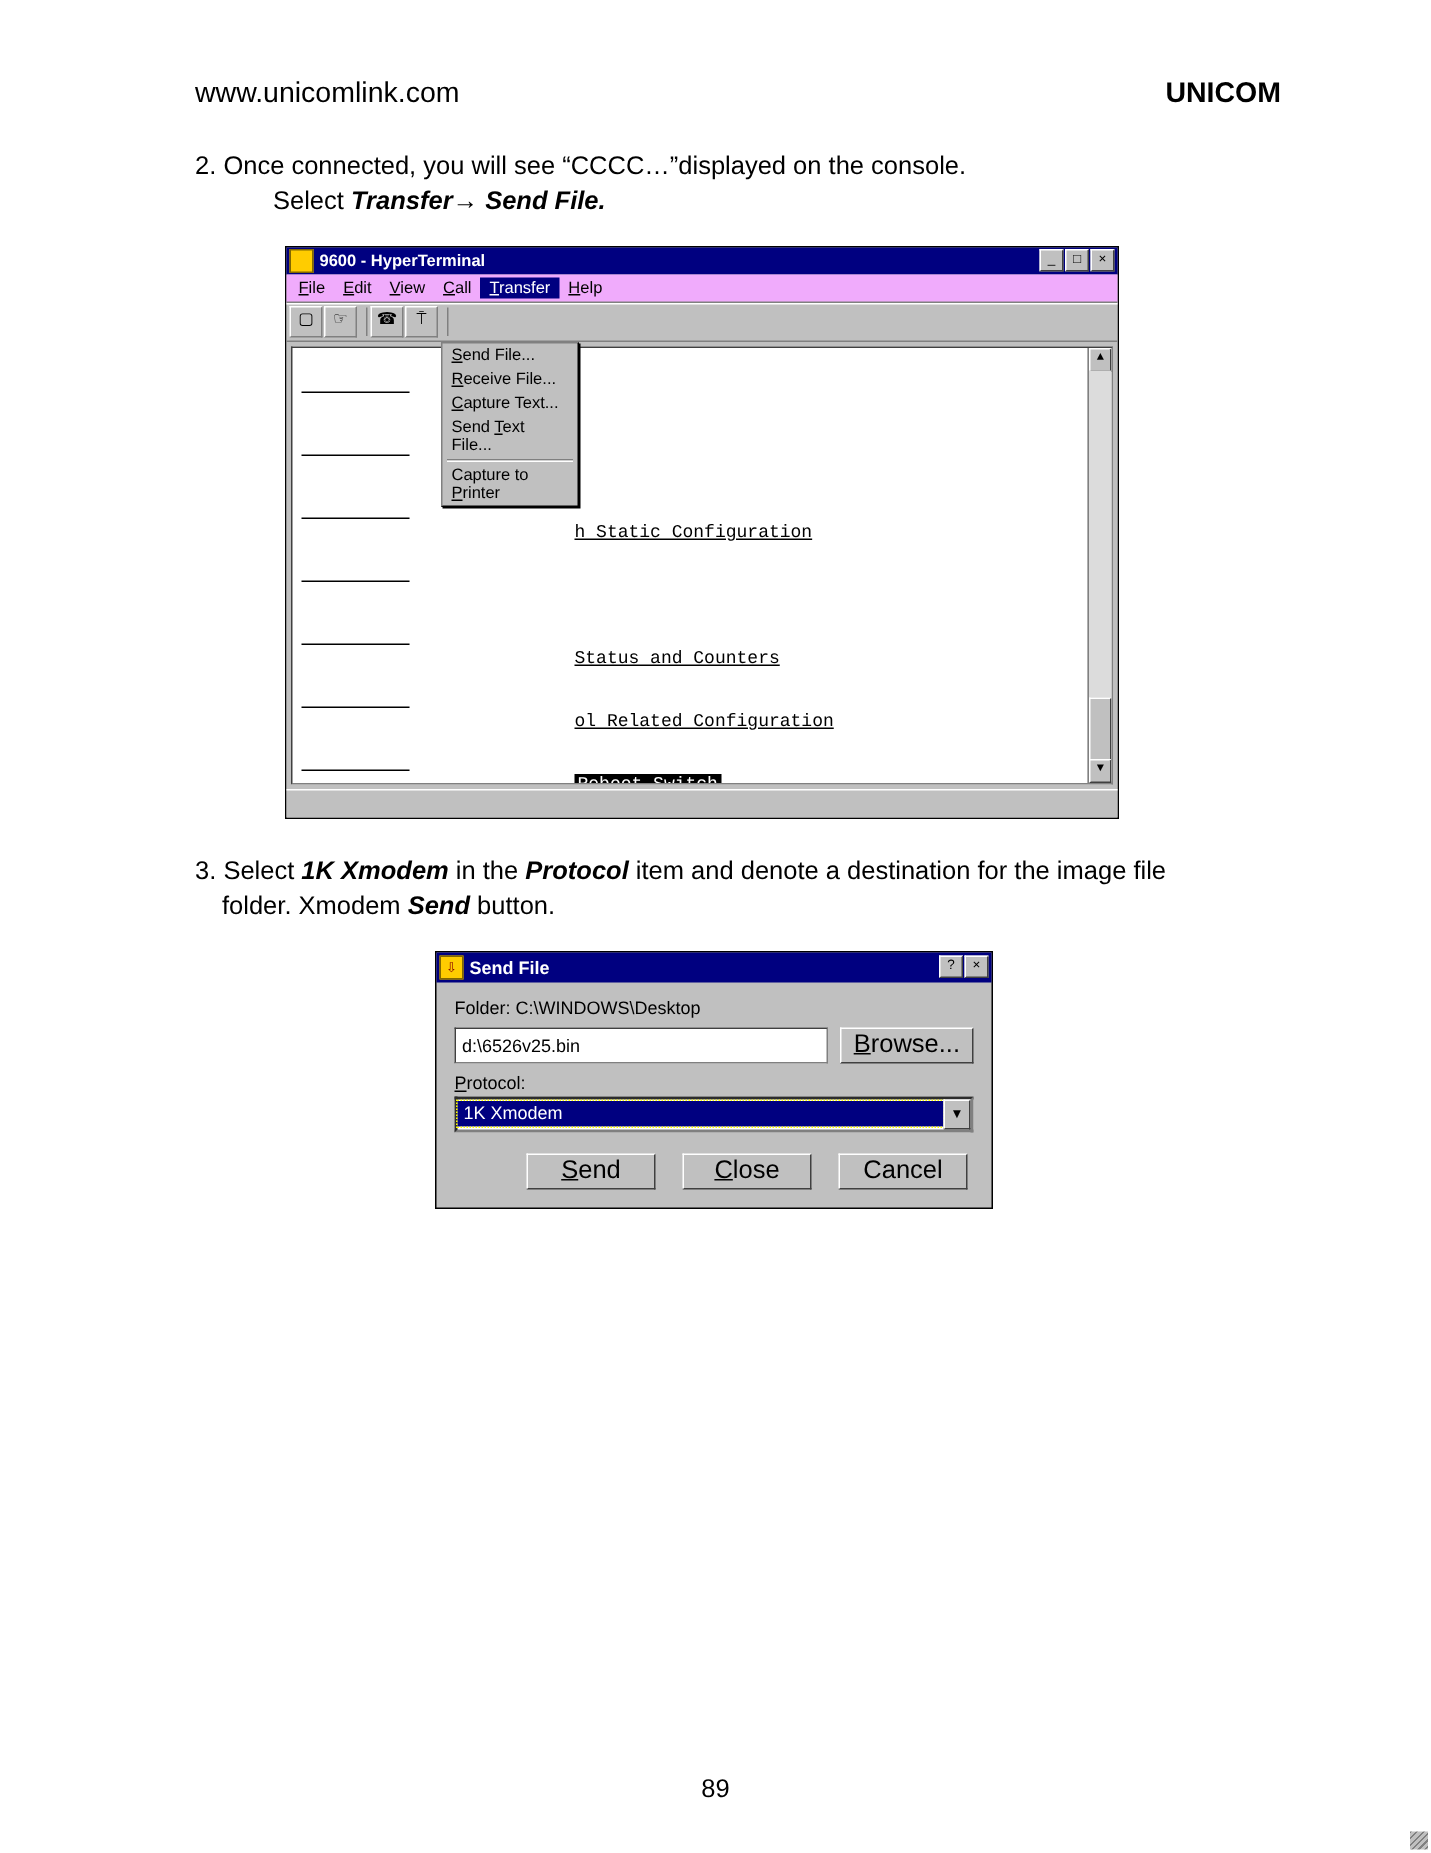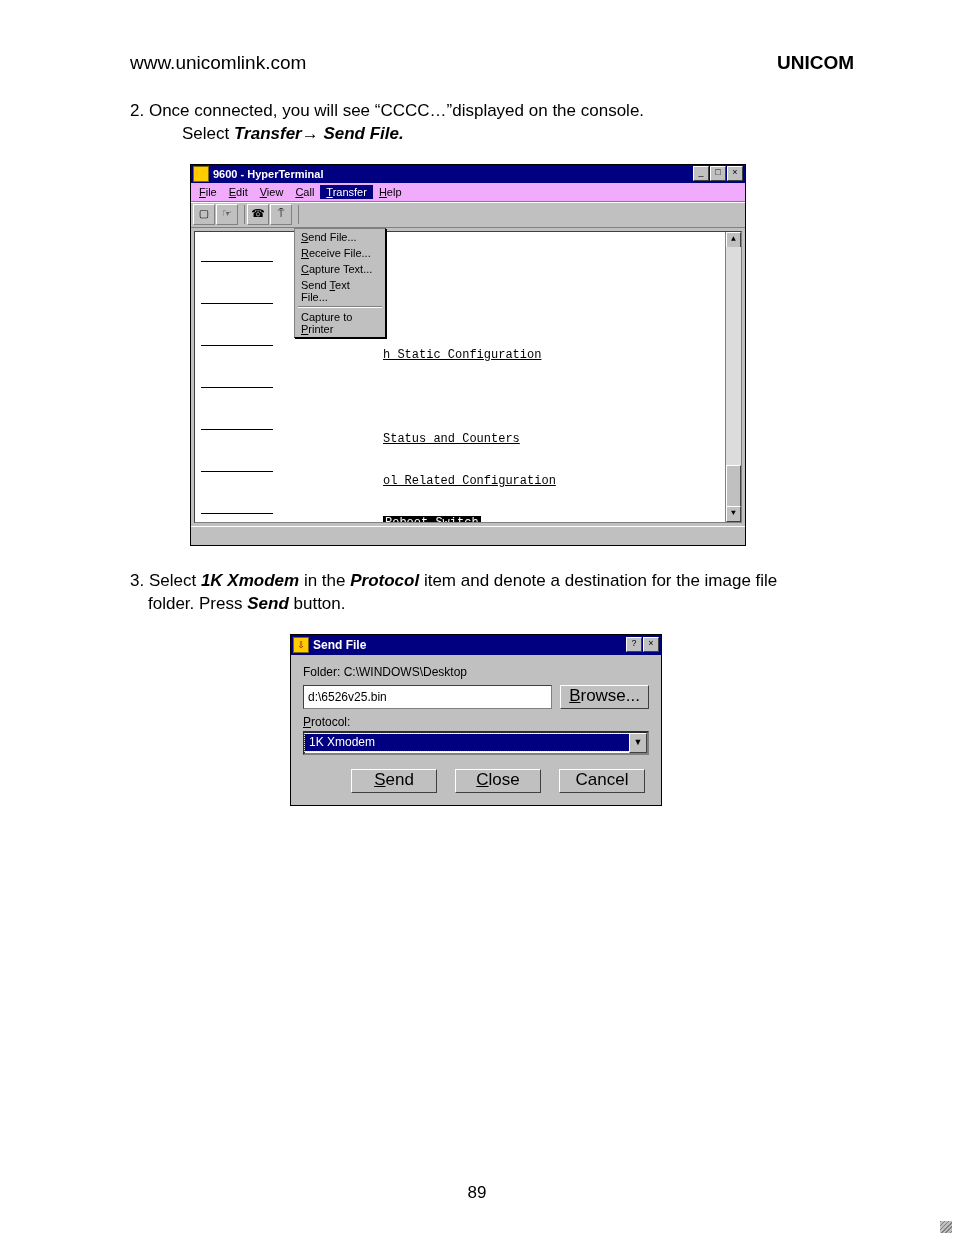--- a/index.html
+++ b/index.html
@@ -146,21 +146,21 @@
         </div>
       </div>
     </div>
     <div class="statusbar"></div>
     <div class="grip"></div>
   </div>
 
   <div class="step">
     <span class="num">3.</span>
     <span>Select </span><span class="bi">1K Xmodem</span><span> in the </span><span class="bi">Protocol</span><span> item and denote a destination for the image file</span><br>
-    <span style="padding-left:18px;"><span>folder. Press </span><span class="bi">Send</span><span> button.</span></span>
+    <span style="padding-left:18px;"><span>folder. Xmodem </span><span class="bi">Send</span><span> button.</span></span>
   </div>
 
   <div class="dlg">
     <div class="tbar">
       <span class="ticon">⇩</span>
       <span class="ttl">Send File</span>
       <div class="tbtns">
         <div class="tbtn">?</div>
         <div class="tbtn">×</div>
       </div>

